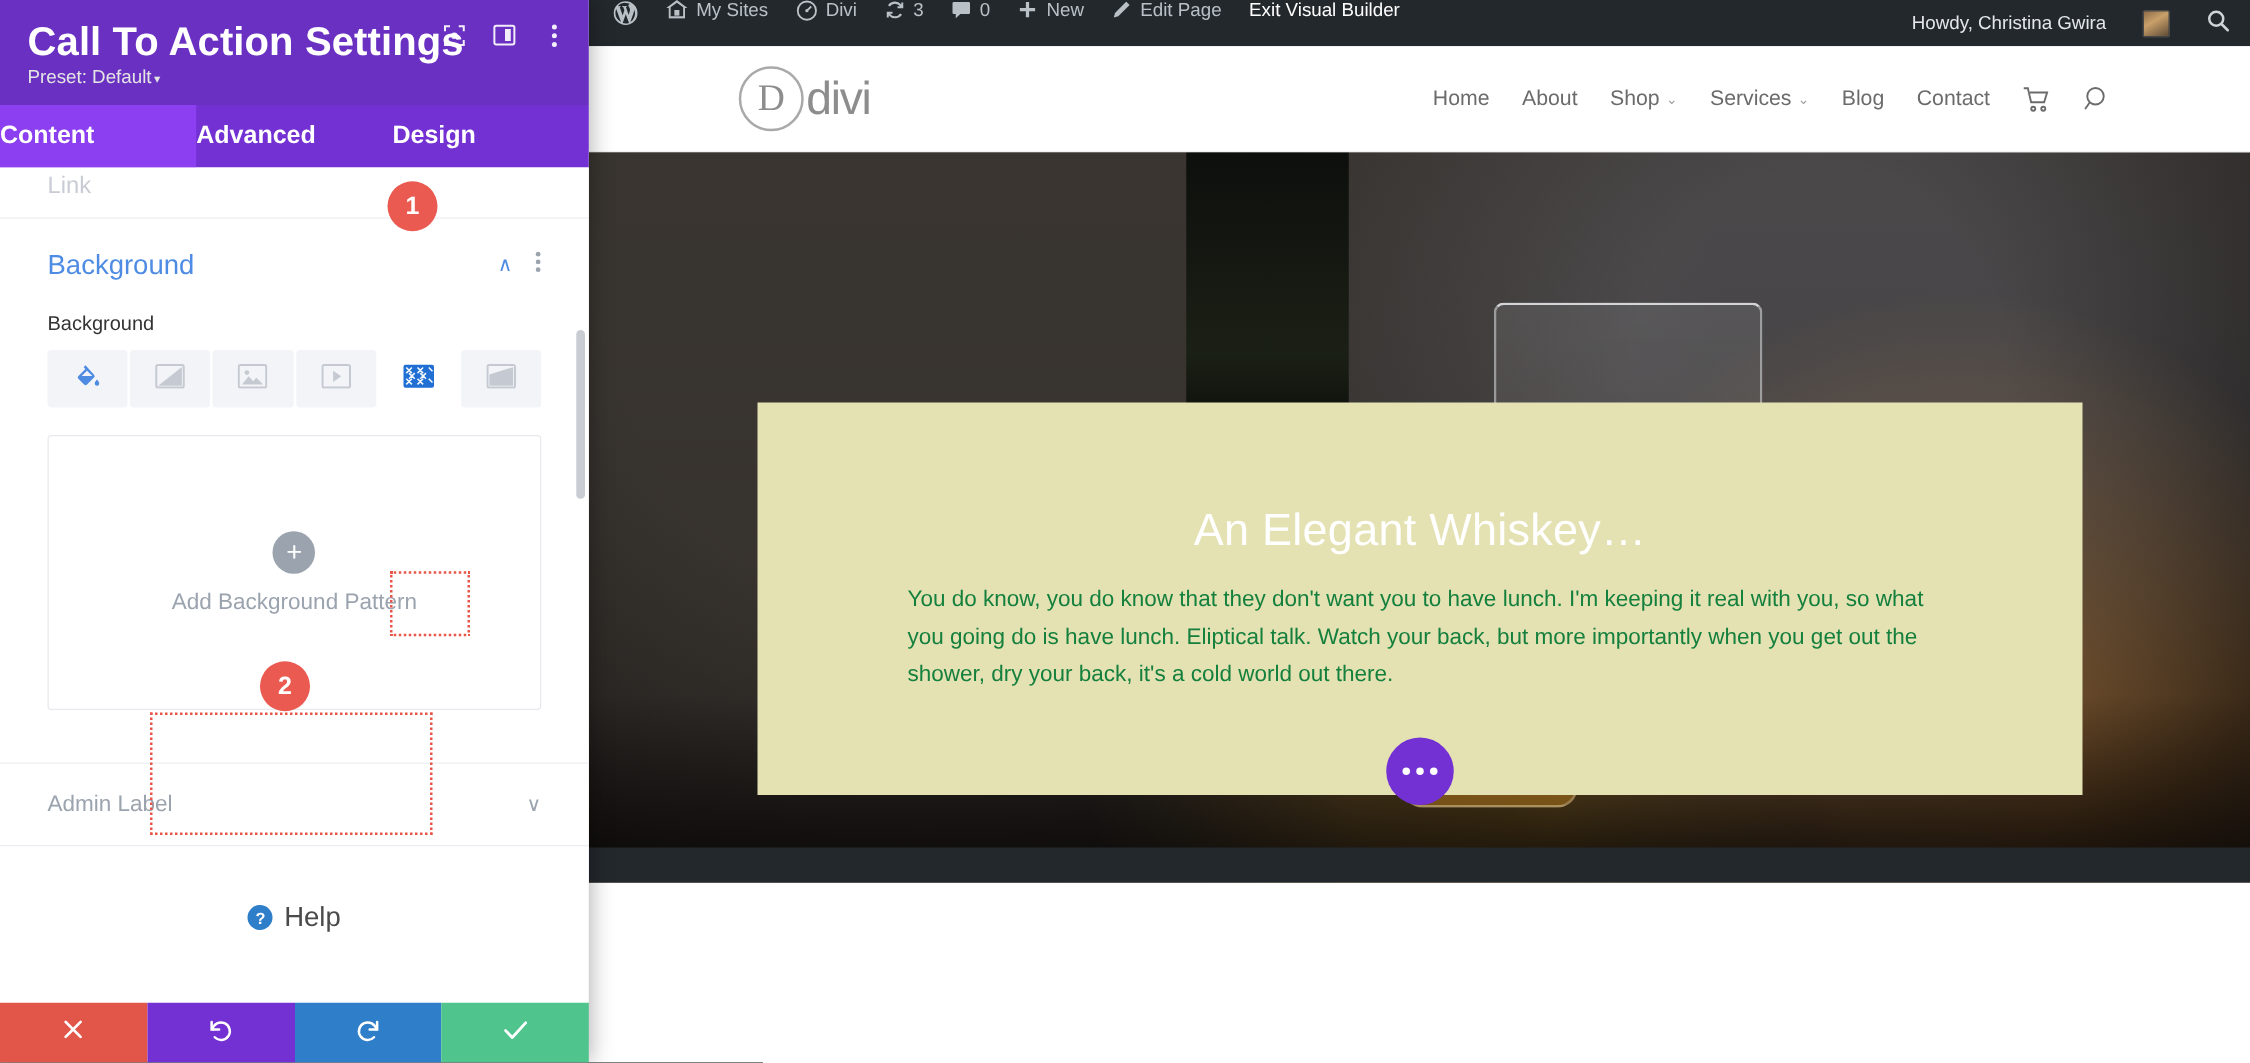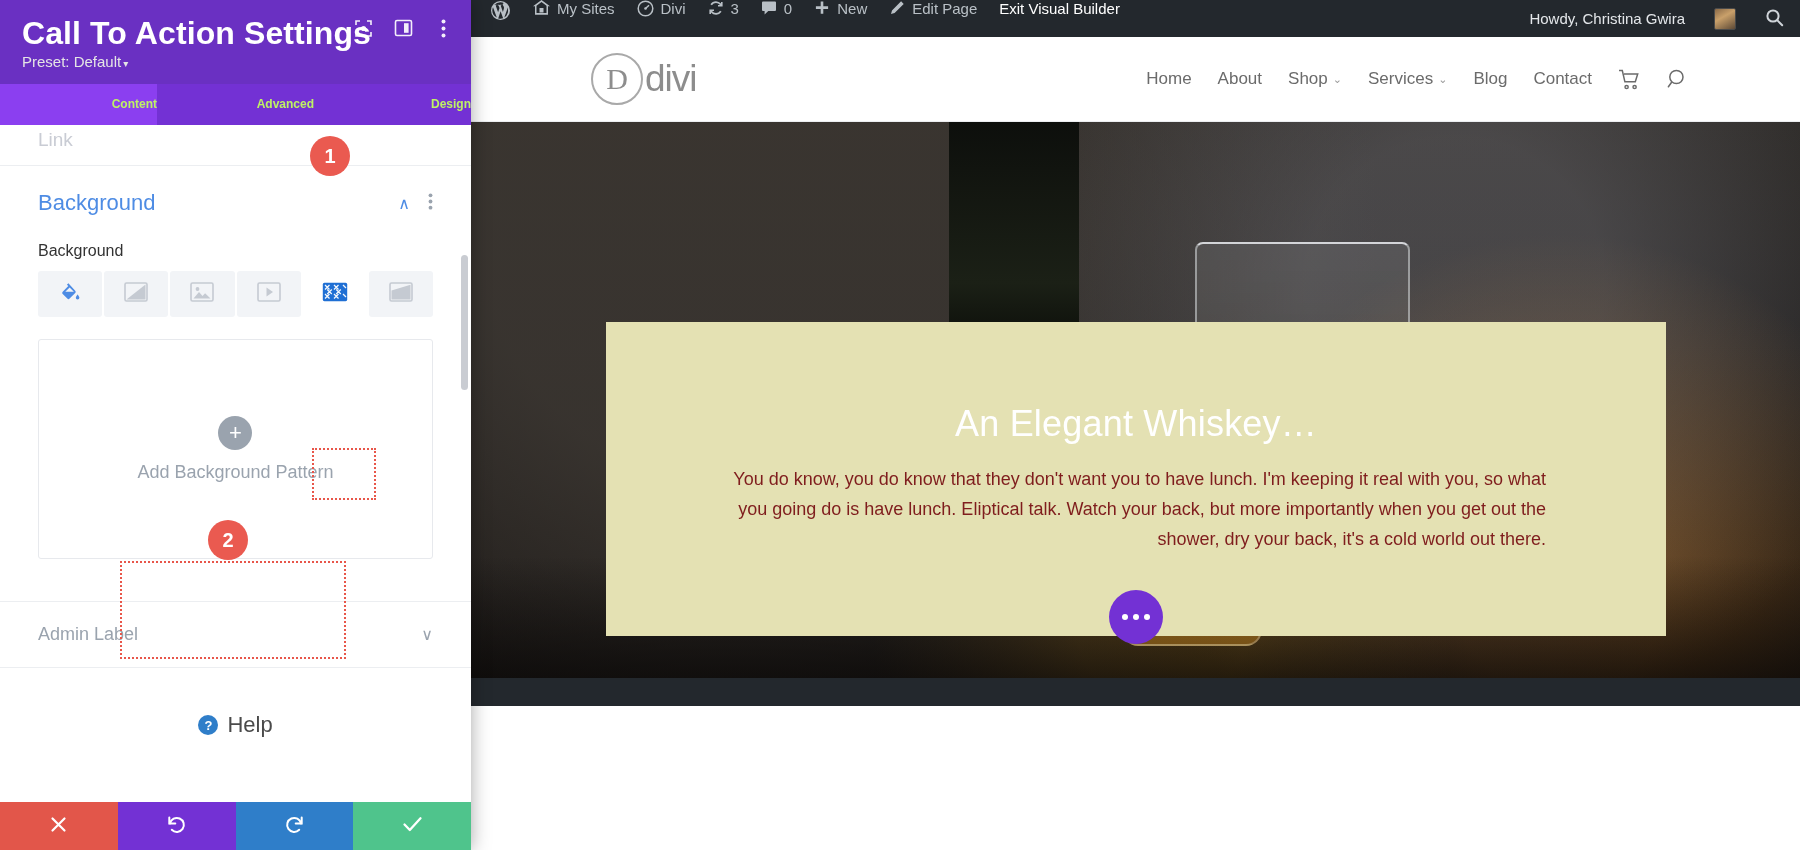--- a/index.html
+++ b/index.html
@@ -35,23 +35,23 @@
   .header-icons {
     position: absolute; right: 18px; top: 18px;
     display: flex; align-items: center; gap: 20px;
   }
   .hicon { width: 20px; height: 20px; opacity: .92; cursor: pointer;
            display: flex; align-items: center; justify-content: center; }
   .hicon svg { display:block; }
 
   .panel-tabs { display: flex; background: #7331d4; }
   .panel-tab {
-    flex: 1; text-align: right;
+    flex: 1; text-align: left;
     padding: 13px 0 14px 0;
-    color: #bef264; font-size: 12px; font-weight: bold;
+    color: #ffffff; font-size: 20px; font-weight: bold;
     cursor: pointer;
   }
   .panel-tab.active { background: #8b3ff0; }
 
   .panel-body {
     flex: 1; overflow: hidden; position: relative; background: #fff;
   }
   .cut-label {
     color: #c9ccd4; font-size: 19px; padding: 4px 58px 0 38px;
     height: 22px; overflow: hidden;
@@ -239,22 +239,22 @@
     display: flex; flex-direction: column;
     align-items: center; justify-content: center;
     padding: 0 120px;
     z-index: 3;
   }
   .cta-title {
     color: #fff; font-size: 36px; font-weight: 300;
     letter-spacing: .2px; margin-bottom: 20px;
   }
   .cta-desc {
-    color: #7f1d1d; font-size: 18px; line-height: 1.65;
-    text-align: right; max-width: 930px;
+    color: #15803d; font-size: 18px; line-height: 1.65;
+    text-align: left; max-width: 930px;
   }
   .cta-btn {
     margin-top: 30px;
     border: 1px solid #fff; color: #fff;
     font-size: 22px; font-weight: 300;
     padding: 15px 34px; cursor: pointer;
     background: transparent;
   }
 
   .hero-dots {

